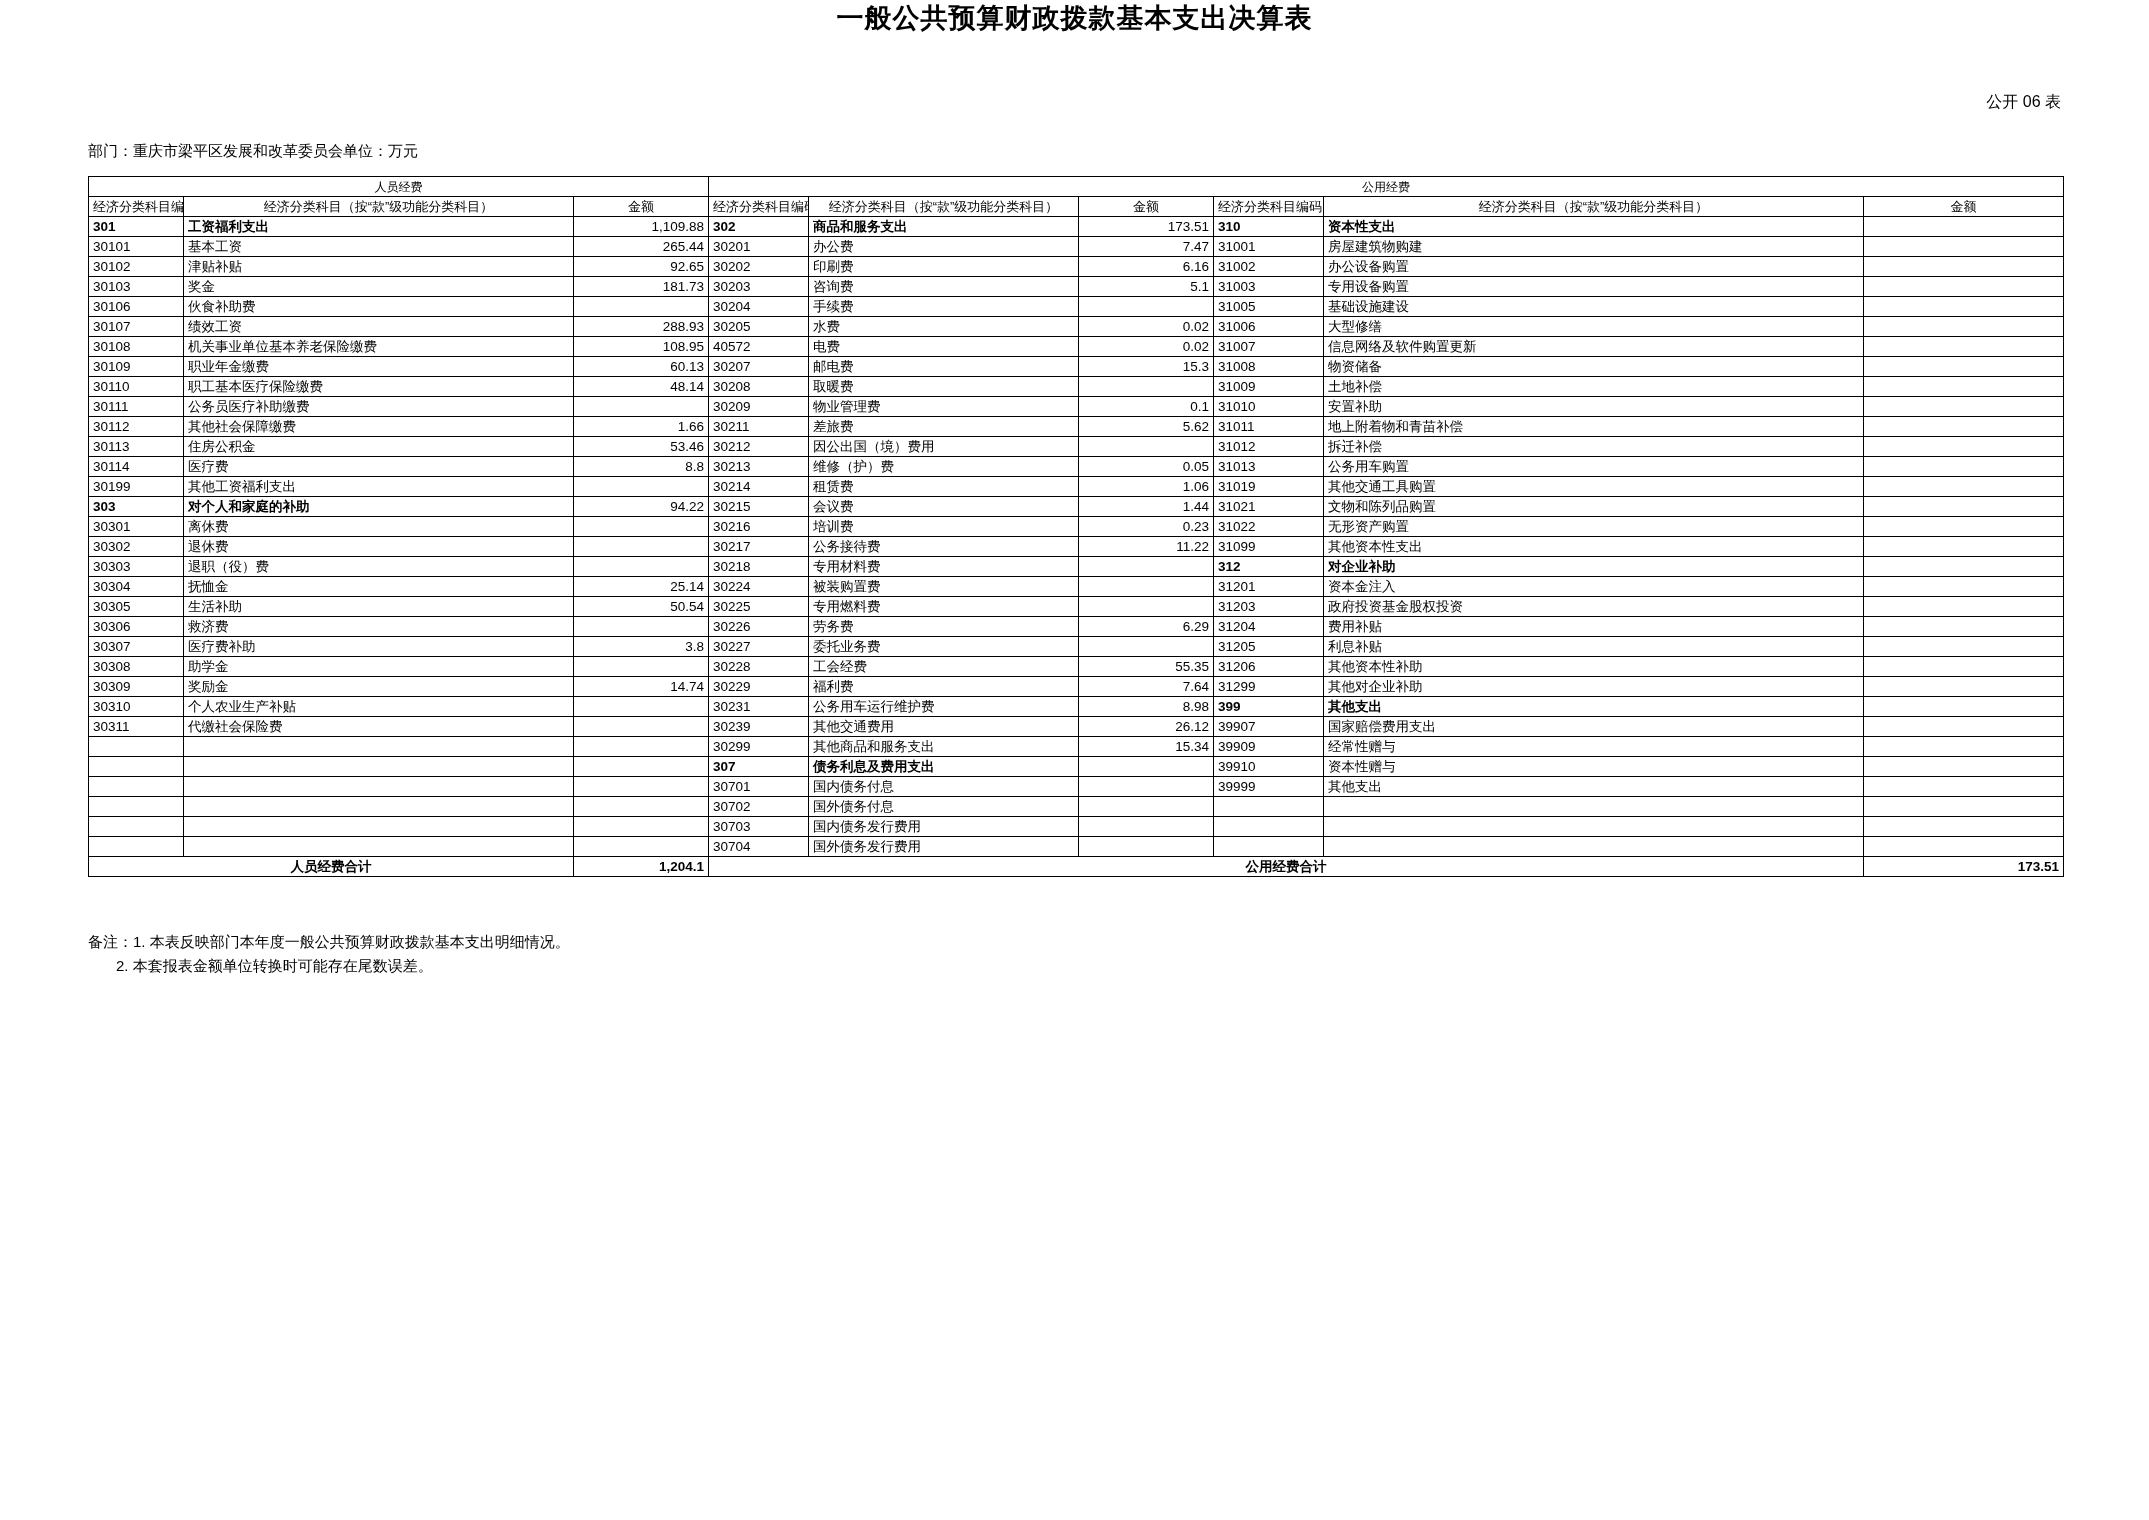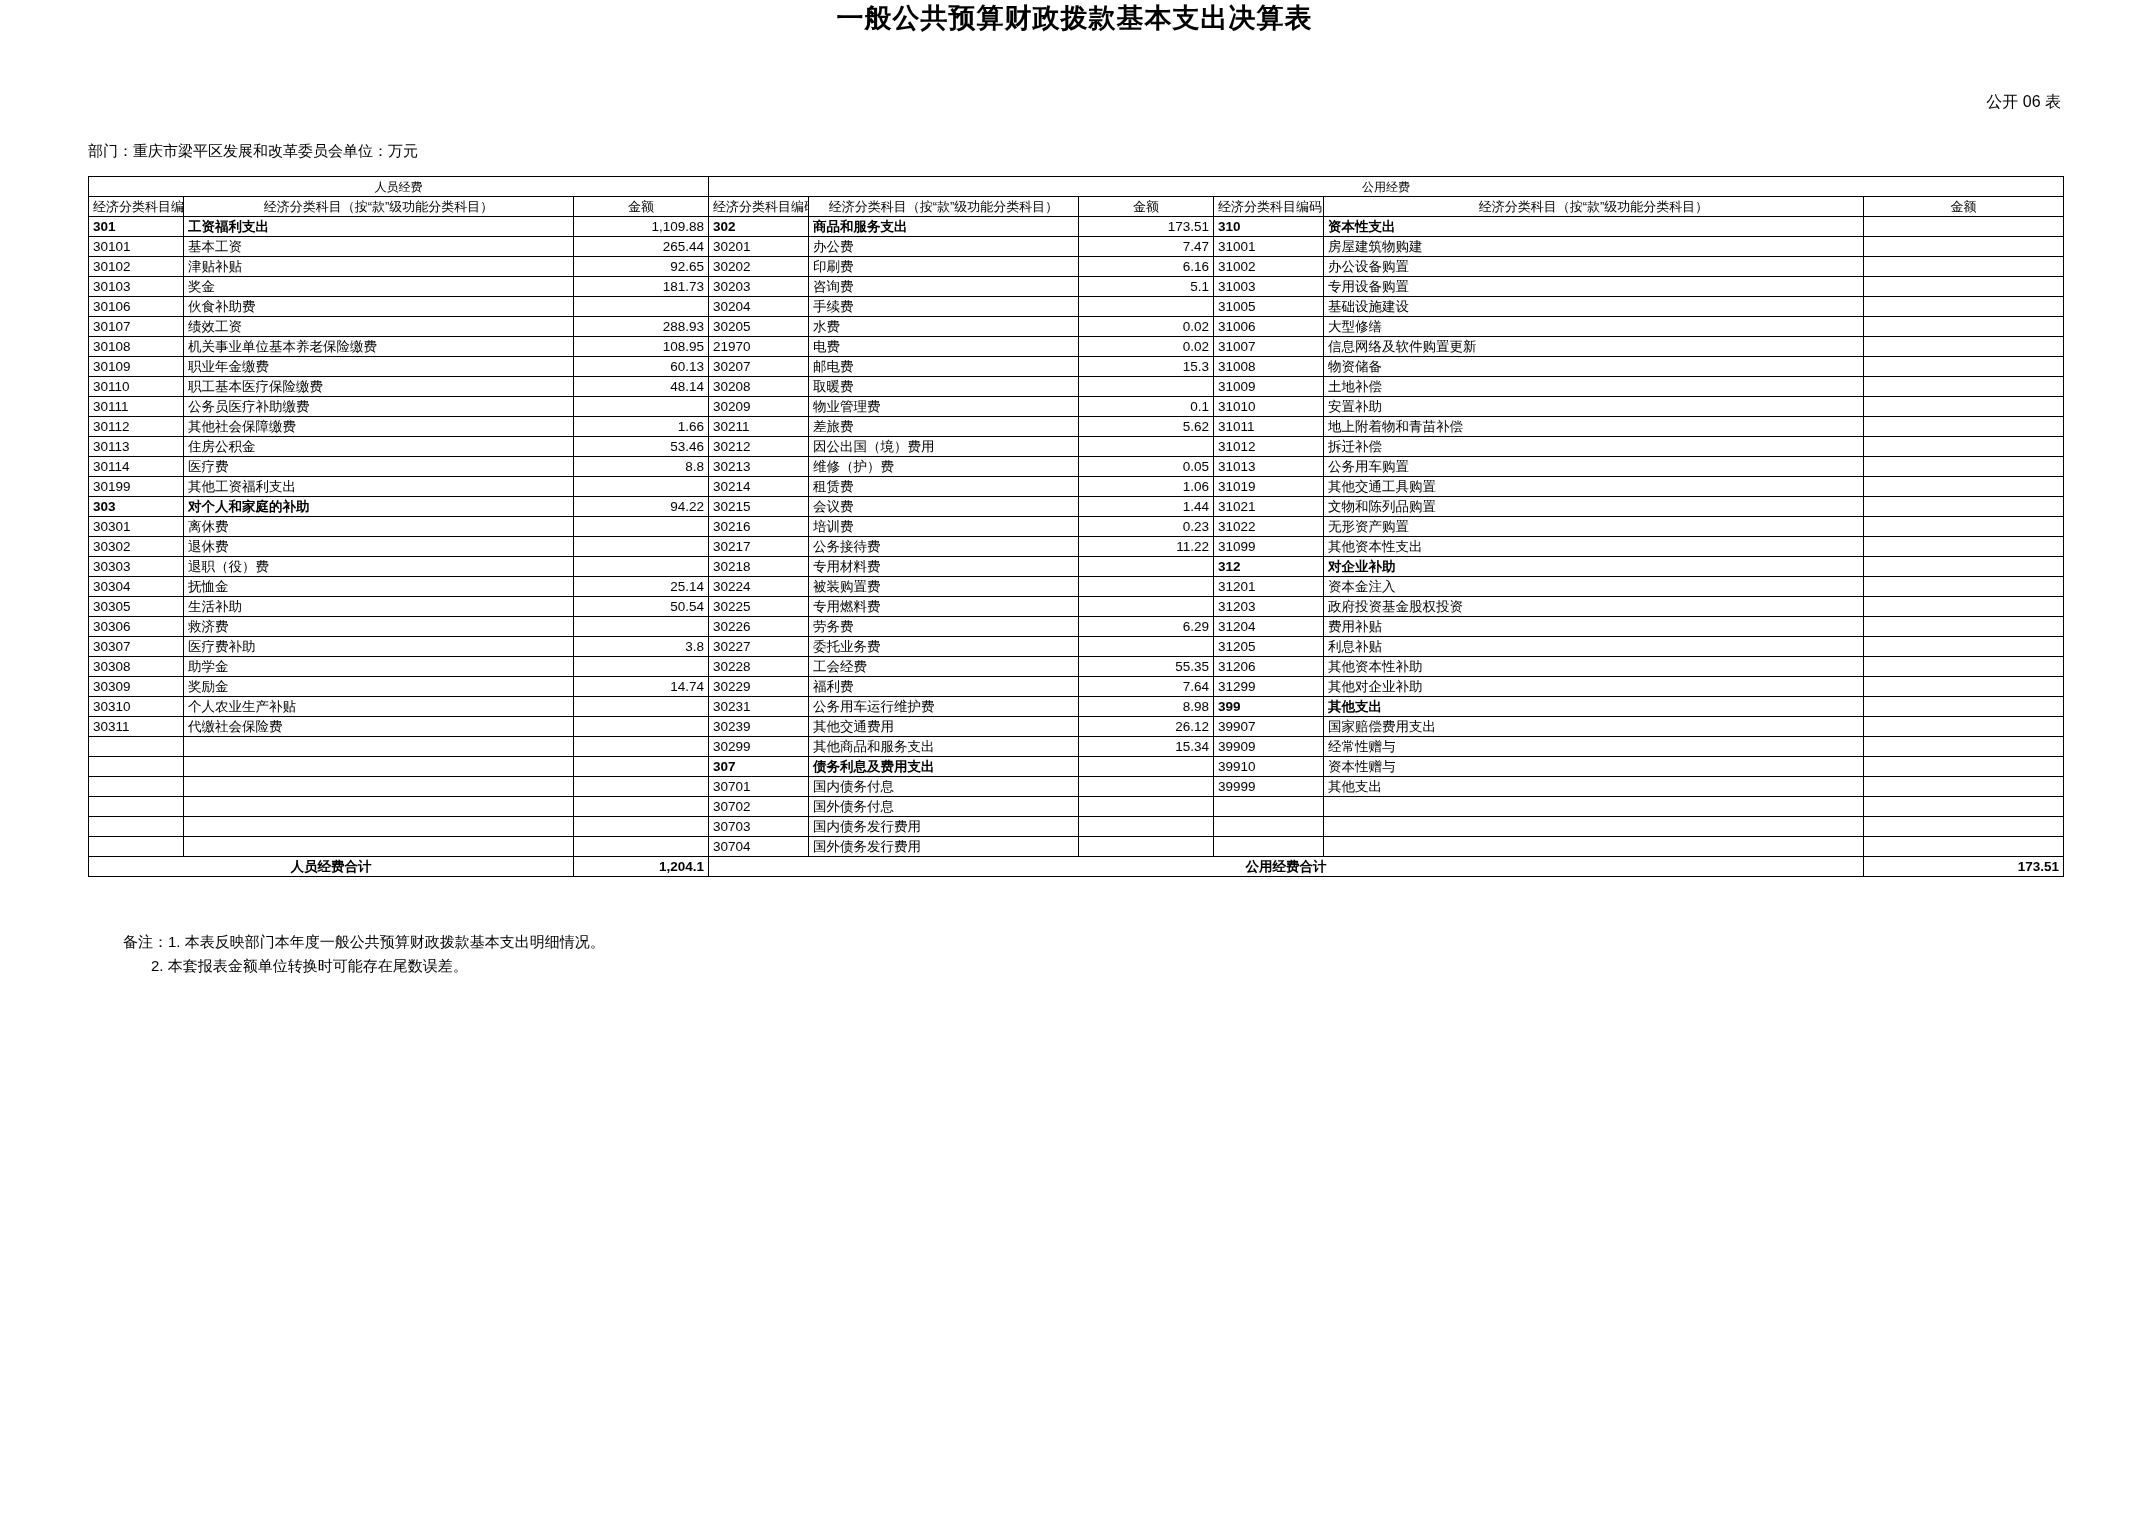--- a/index.html
+++ b/index.html
@@ -88,21 +88,20 @@
     font-weight: bold;
   }
   .total-label { text-align: center; font-weight: bold; }
   .notes {
     position: absolute;
     left: 88px;
     top: 930px;
     font-size: 15px;
     line-height: 24px;
     font-family: "Liberation Sans", sans-serif;
-    margin-left: 35px;
   }
   .notes .n2 { padding-left: 28px; }
 </style>
 </head>
 <body>
 
 <div class="page">
 
   <div class="doc-title">一般公共预算财政拨款基本支出决算表</div>
   <div class="sheet-code">公开 06 表</div>
@@ -205,21 +204,21 @@
           <td class="name indent">水费</td>
           <td class="amt">0.02</td>
           <td class="code">31006</td>
           <td class="name indent">大型修缮</td>
           <td class="amt"></td>
         </tr>
         <tr>
           <td class="code">30108</td>
           <td class="name indent">机关事业单位基本养老保险缴费</td>
           <td class="amt">108.95</td>
-          <td class="code">21970</td>
+          <td class="code">40572</td>
           <td class="name indent">电费</td>
           <td class="amt">0.02</td>
           <td class="code">31007</td>
           <td class="name indent">信息网络及软件购置更新</td>
           <td class="amt"></td>
         </tr>
         <tr>
           <td class="code">30109</td>
           <td class="name indent">职业年金缴费</td>
           <td class="amt">60.13</td>

